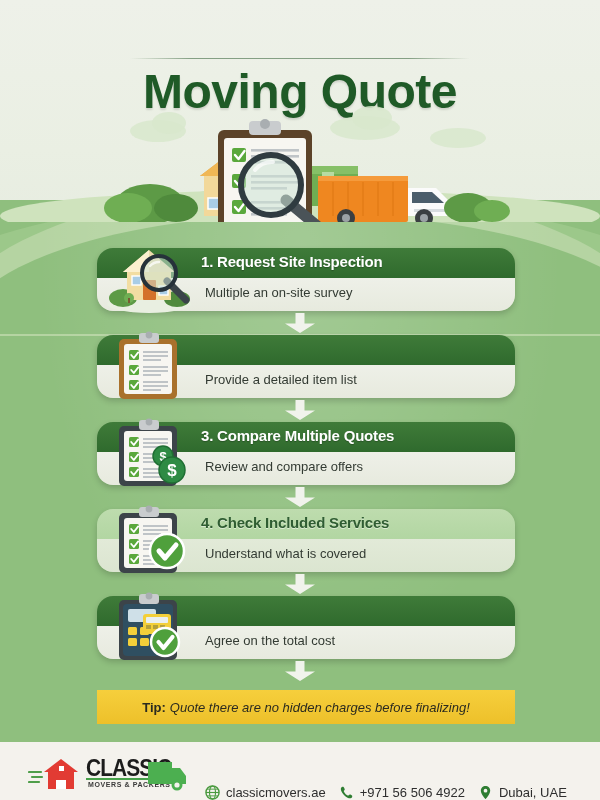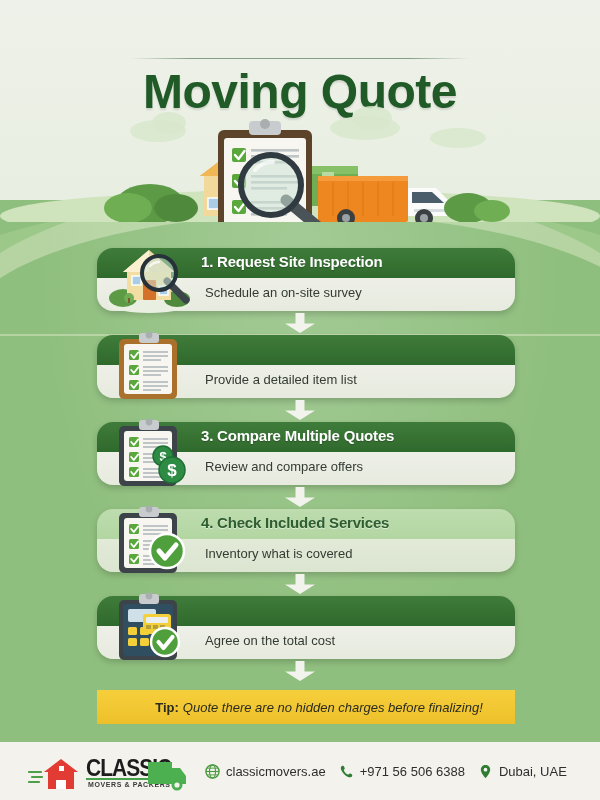--- a/index.html
+++ b/index.html
@@ -69,36 +69,36 @@
 
   
   .tip-wrap{position:absolute;left:97px;top:690px;width:418px;height:34px;}
   .tip{position:absolute;left:0;top:0;width:418px;height:34px;
     background:linear-gradient(180deg,#f6cf3c 0%,#edc02a 100%);
     clip-path:polygon(0% 0%, 100% 0%, 100% 100%, 0% 100%, 4.2% 50%);
     filter:drop-shadow(0 2px 3px rgba(0,0,0,.2));}
   .tip2{position:absolute;left:0;top:0;width:418px;height:34px;
     background:linear-gradient(180deg,#f6cf3c 0%,#edc02a 100%);
     clip-path:polygon(0% 0%, 100% 0%, 95.8% 50%, 100% 100%, 0% 100%);}
-  .tip-text{position:absolute;left:13px;top:0;width:418px;height:34px;
+  .tip-text{position:absolute;left:0;top:0;width:418px;height:34px;
     display:flex;align-items:center;justify-content:center;
     font-size:13px;color:#2b2b1f;font-style:italic;}
   .tip-text b{font-style:normal;margin-right:4px;}
 
   
   .footer{position:absolute;left:0;top:742px;width:600px;height:58px;
     display:flex;align-items:center;}
   .logo{position:absolute;left:28px;top:8px;width:160px;height:44px;}
   .logo-word{position:absolute;left:58px;top:4px;font-size:21px;font-weight:bold;
     color:#1c1c1c;letter-spacing:-1px;font-family:"Liberation Sans", sans-serif;
     transform:scaleY(1.18);transform-origin:left top;}
   .logo-sub{position:absolute;left:60px;top:31px;font-size:7px;font-weight:bold;
     color:#3a3a3a;letter-spacing:.6px;}
   .logo-rule{position:absolute;left:58px;top:28px;width:96px;height:2px;background:#46a049;}
-  .contacts{position:absolute;left:205px;top:0;height:58px;display:flex;align-items:center;gap:13px;}
+  .contacts{position:absolute;left:205px;top:0;height:58px;display:flex;align-items:flex-end;gap:13px;}
   .contact{display:flex;align-items:center;gap:6px;font-size:13px;color:#2e2e2e;}
   .ico{width:15px;height:15px;display:inline-block;flex:0 0 auto;}
 </style>
 </head>
 <body>
 
 <div id="page">
 
   <div class="bg-top"></div>
   <div class="bg-body"></div>
@@ -218,21 +218,21 @@
           <rect x="31" y="38" width="9" height="9" fill="#a9cde6" stroke="#fff" stroke-width="1.4"></rect>
           <rect x="58" y="48" width="9" height="9" fill="#a9cde6" stroke="#fff" stroke-width="1.4"></rect>
           <circle cx="28" cy="60" r="5" fill="#6fae53"></circle>
           <rect x="27" y="60" width="2" height="5" fill="#7a5b32"></rect>
           <line x1="66" y1="43" x2="85" y2="62" stroke="#3a4449" stroke-width="7" stroke-linecap="round"></line>
           <circle cx="58" cy="35" r="17" fill="rgba(205,228,214,.55)" stroke="#26323a" stroke-width="4"></circle>
           <path d="M49 28 a12 12 0 0 1 9 -4" stroke="#fff" stroke-width="2.4" fill="none" opacity=".75" stroke-linecap="round"></path>
         </svg>
       </div>
       <div class="step-title">1. Request Site Inspection</div>
-      <div class="step-sub">Schedule an on-site survey</div>
+      <div class="step-sub">Multiple an on-site survey</div>
     </div>
 
     <div class="arrow">
         <div class="arrow-shape"></div>
       </div>
 
     <div class="step">
       <div class="step-card">
         <div class="step-head"></div>
         <div class="step-body"></div>
@@ -349,21 +349,21 @@
             <path d="M30.2 60 l2.6 3 l4.4 -5.6" stroke="#fff" stroke-width="1.8" fill="none" stroke-linecap="round" stroke-linejoin="round"></path>
             <rect x="42" y="56" width="25" height="2" fill="#bfc4c7"></rect>
               <rect x="42" y="60" width="25" height="2" fill="#bfc4c7"></rect>
               <rect x="42" y="64" width="18" height="2" fill="#bfc4c7"></rect>
           </g>
           <circle cx="66" cy="52" r="17" fill="#4fa03c" stroke="#ffffff" stroke-width="2.5"></circle>
           <path d="M58 52 l6 7 l11 -13" stroke="#ffffff" stroke-width="5" fill="none" stroke-linecap="round" stroke-linejoin="round"></path>
         </svg>
       </div>
       <div class="step-title">4. Check Included Services</div>
-      <div class="step-sub">Inventory what is covered</div>
+      <div class="step-sub">Understand what is covered</div>
     </div>
 
     <div class="arrow">
         <div class="arrow-shape"></div>
       </div>
 
     <div class="step">
       <div class="step-card">
         <div class="step-head"></div>
         <div class="step-body"></div>
@@ -443,21 +443,21 @@
           </svg>
         </span>
         <span>classicmovers.ae</span>
       </div>
       <div class="contact">
         <span class="ico">
           <svg width="15" height="15" viewBox="0 0 16 16">
             <path d="M3.2 2.2 C4.6 1.6 5.2 2.4 5.8 3.6 C6.4 4.8 6.1 5.3 5.4 5.9 C5 6.3 5 6.7 5.6 7.8 C6.6 9.5 7.6 10.4 8.8 11 C9.6 11.4 10 11.3 10.4 10.8 C11.1 10 11.6 9.8 12.7 10.4 C13.9 11 14.6 11.7 13.9 13 C13.2 14.3 11.6 14.6 9.6 13.8 C6.5 12.5 3.6 9.4 2.4 6.4 C1.6 4.4 1.9 2.8 3.2 2.2 Z" fill="#2e7d32"></path>
           </svg>
         </span>
-        <span>+971 56 506 6388</span>
+        <span>+971 56 506 4922</span>
       </div>
       <div class="contact">
         <span class="ico">
           <svg width="15" height="15" viewBox="0 0 16 16">
             <path d="M8 1 C5.2 1 3 3.2 3 6 C3 9.6 8 15 8 15 C8 15 13 9.6 13 6 C13 3.2 10.8 1 8 1 Z" fill="#2e7d32"></path>
             <circle cx="8" cy="6" r="2" fill="#f4f2ed"></circle>
           </svg>
         </span>
         <span>Dubai, UAE</span>
       </div>

